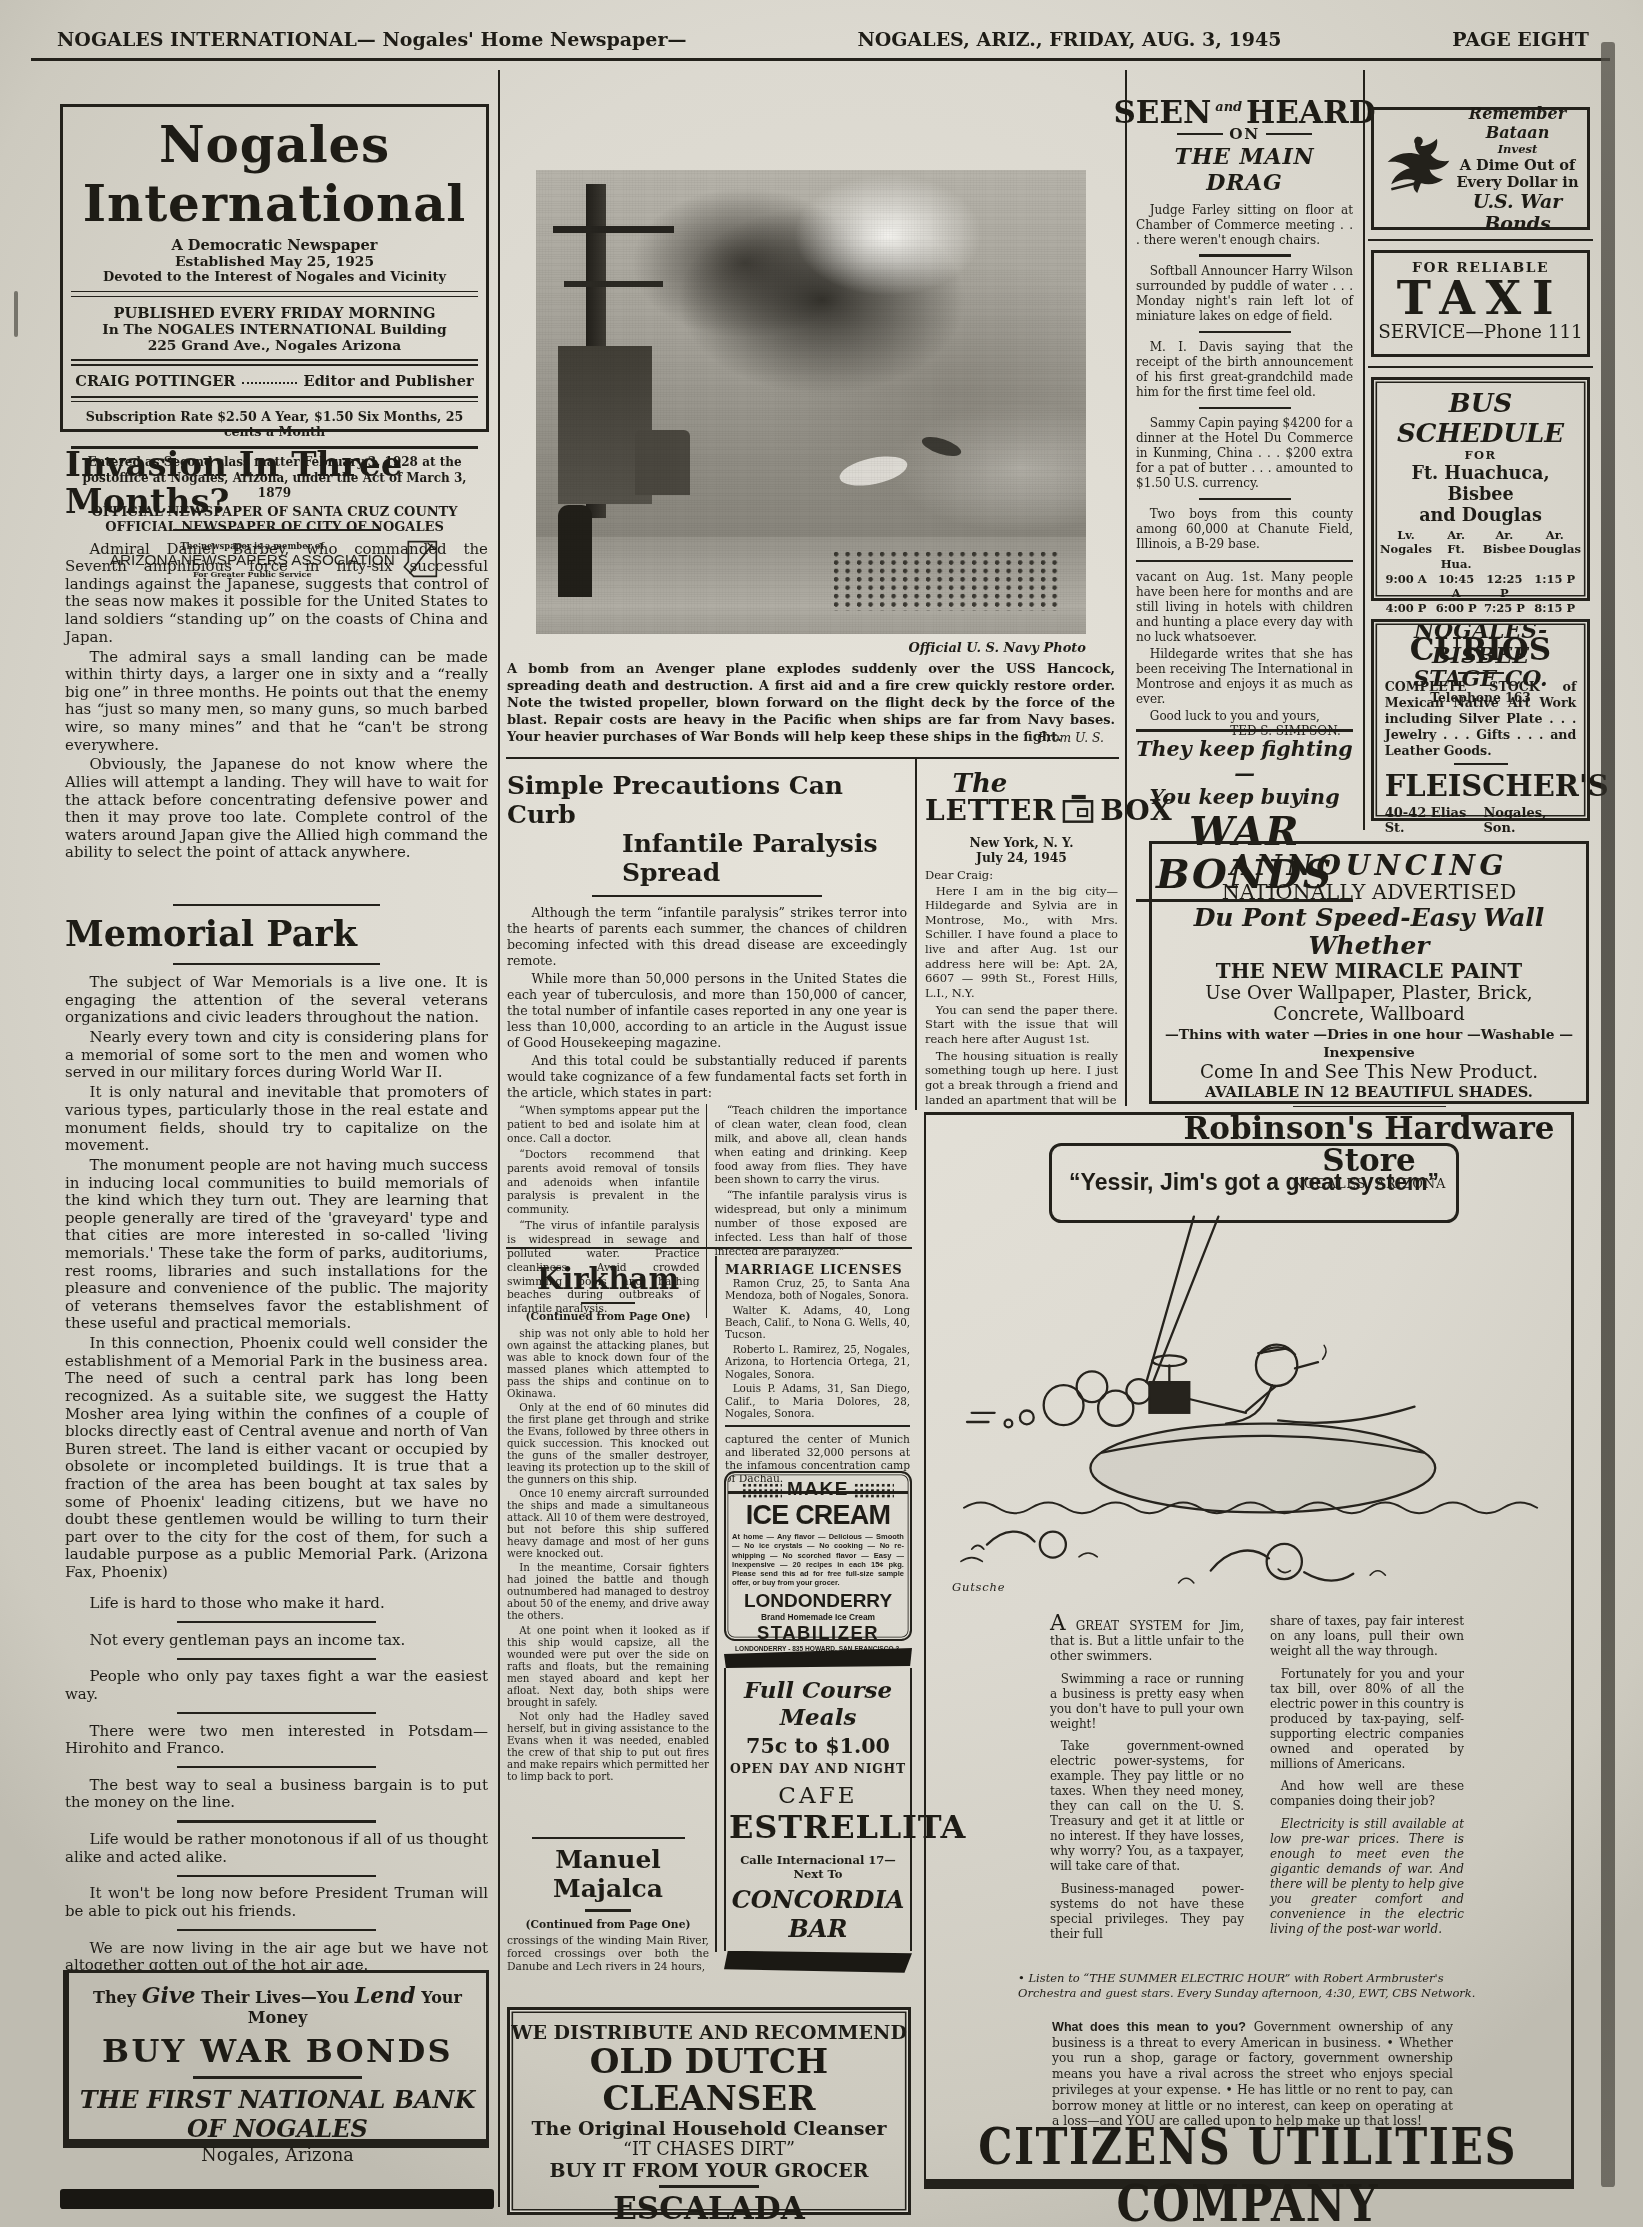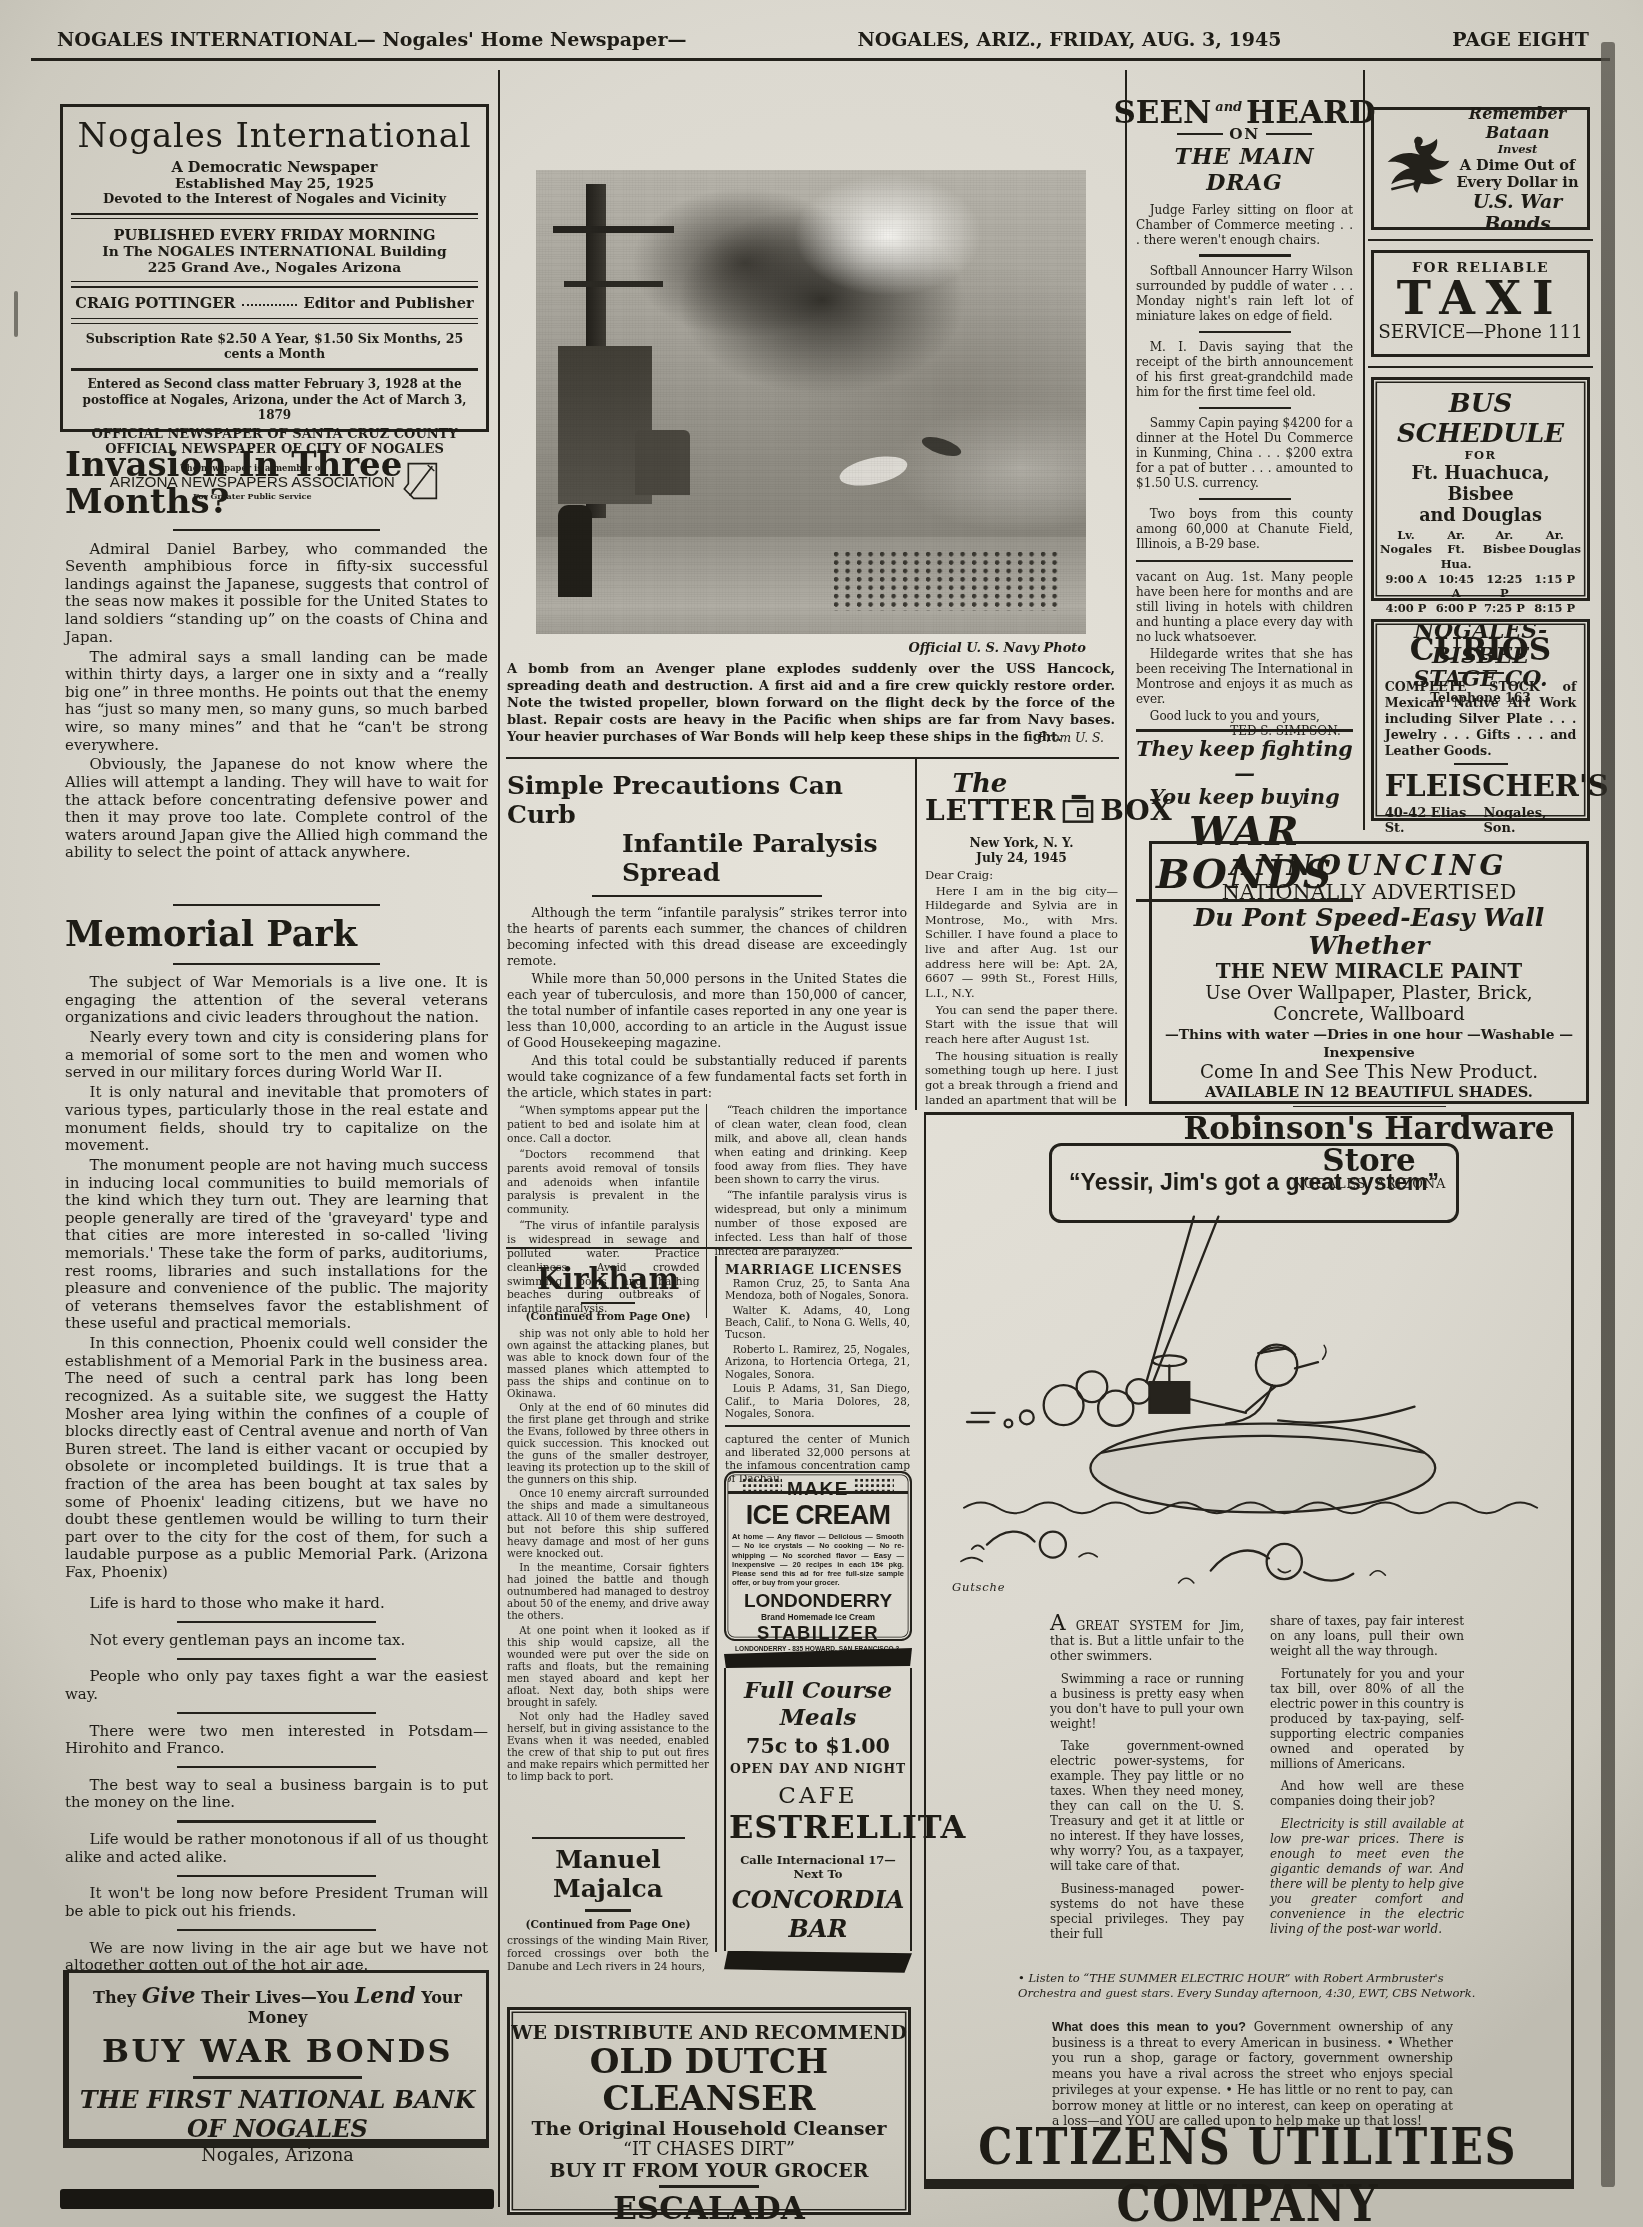--- a/index.html
+++ b/index.html
@@ -41,21 +41,21 @@
   </div>
   <div class="rule" style="left:31px;top:58px;width:1579px;height:3.1px;"></div>
 
   <div class="rule" style="left:498px;top:70px;width:1.5px;height:2137px;"></div>
   <div class="rule" style="left:915px;top:758px;width:1.5px;height:352px;"></div>
   <div class="rule" style="left:1125px;top:70px;width:1.5px;height:1036px;"></div>
   <div class="rule" style="left:1363px;top:70px;width:1.5px;height:760px;"></div>
   <div class="rule" style="left:715px;top:1256px;width:1.5px;height:696px;"></div>
 
   <div class="abs box ctr" style="left:60px;top:104px;width:429px;height:328px;padding:6.1px 12.3px;">
-    <div style="font-size:34px;font-weight:normal;letter-spacing:0.8px;margin-top:1.5px;text-align:center;">Nogales International</div>
+    <div style="font-size:50px;font-weight:bold;letter-spacing:0.8px;margin-top:1.5px;text-align:center;">Nogales International</div>
     <div class="hl" style="font-size:14.6px;margin-top:3.1px;">A Democratic Newspaper</div>
     <div class="hl" style="font-size:13.8px;">Established May 25, 1925</div>
     <div class="hl" style="font-size:13px;">Devoted to the Interest of Nogales and Vicinity</div>
     <div class="mh-sep dbl"></div>
     <div class="hl" style="font-size:14.6px;">PUBLISHED EVERY FRIDAY MORNING</div>
     <div class="hl" style="font-size:13.8px;">In The NOGALES INTERNATIONAL Building</div>
     <div class="hl" style="font-size:13.8px;">225 Grand Ave., Nogales Arizona</div>
     <div class="mh-sep dbl"></div>
     <div style="display:flex;align-items:flex-end;font-weight:bold;font-size:14.6px;">
       <span>CRAIG POTTINGER</span>
@@ -218,21 +218,21 @@
       <p class="para" style="text-indent:7.7px;">Walter K. Adams, 40, Long Beach, Calif., to Nona G. Wells, 40, Tucson.</p>
       <p class="para" style="text-indent:7.7px;">Roberto L. Ramirez, 25, Nogales, Arizona, to Hortencia Ortega, 21, Nogales, Sonora.</p>
       <p class="para" style="text-indent:7.7px;">Louis P. Adams, 31, San Diego, Calif., to Maria Dolores, 28, Nogales, Sonora.</p>
     </div>
     <div class="rule" style="position:static;height:1.5px;margin:6.1px 0;"></div>
     <p class="para" style="text-indent:0;font-size:10.7px;line-height:13px;">captured the center of Munich and liberated 32,000 persons at the infamous concentration camp of Dachau.</p>
     <div class="rule" style="position:static;height:3.1px;margin:6.1px 0 0;"></div>
   </div>
 
   <div class="abs ctr" style="left:724px;top:1471px;width:188px;height:170px;border:2.3px solid #23211b;border-radius:10.7px;box-shadow:inset 0 0 0 1.5px #dcd9d0, inset 0 0 0 2.3px #23211b;box-sizing:border-box;padding:4.6px 6.1px;">
-    <div style="display:flex;align-items:flex-start;justify-content:center;gap:4.6px;">
+    <div style="display:flex;align-items:flex-end;justify-content:center;gap:4.6px;">
       <span class="halftone"></span>
       <span class="sans hl" style="font-size:19px;letter-spacing:1.5px;">MAKE</span>
       <span class="halftone"></span>
     </div>
     <div class="sans hl" style="font-size:27px;letter-spacing:-0.8px;">ICE CREAM</div>
     <div class="sans hl just" style="font-size:7.5px;line-height:9.2px;margin-top:1.5px;">At home — Any flavor — Delicious — Smooth — No ice crystals — No cooking — No re-whipping — No scorched flavor — Easy — Inexpensive — 20 recipes in each 15¢ pkg. Please send this ad for free full-size sample offer, or buy from your grocer.</div>
     <div class="sans hl" style="font-size:19px;margin-top:2.3px;">LONDONDERRY</div>
     <div class="sans hl" style="font-size:8.4px;">Brand Homemade Ice Cream</div>
     <div class="sans hl" style="font-size:18.4px;letter-spacing:1.5px;">STABILIZER</div>
     <div class="sans hl" style="font-size:6.6px;margin-top:1.5px;">LONDONDERRY - 835 HOWARD, SAN FRANCISCO 3, CALIF.</div>

